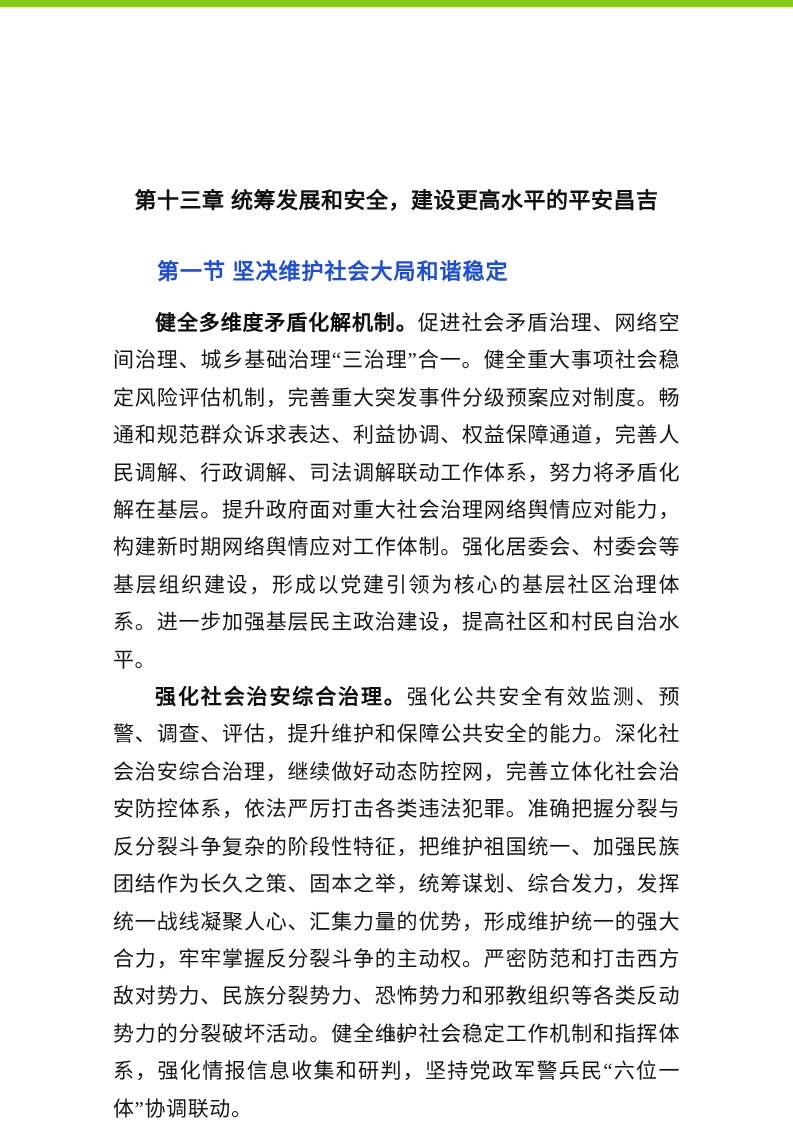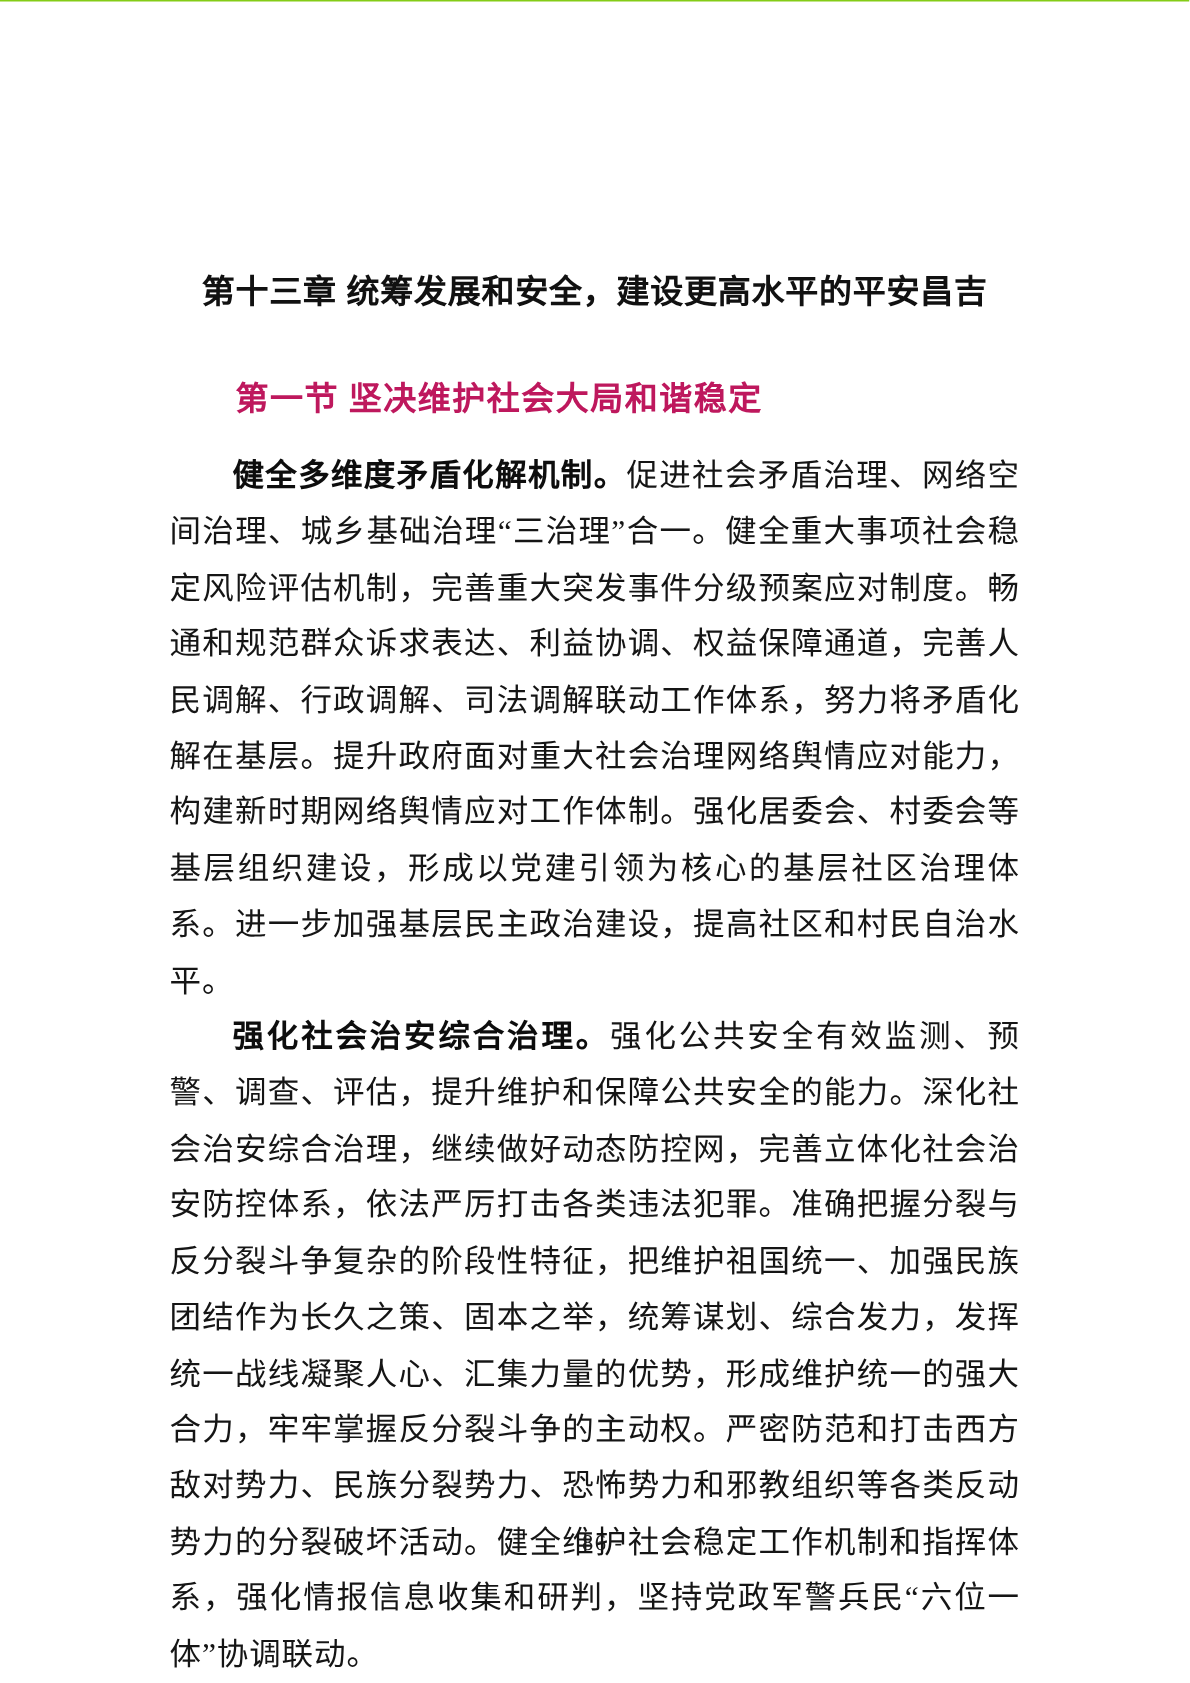--- a/index.html
+++ b/index.html
@@ -5,21 +5,21 @@
   html, body {
     margin: 0;
     padding: 0;
     background: #ffffff;
   }
   .page {
     position: relative;
     width: 793px;
     height: 1122px;
     background: #ffffff;
-    border-top: 1px solid #84cc16;
+    border-top: 7px solid #84cc16;
     box-sizing: border-box;
     overflow: hidden;
     color: #1a1a1a;
   }
   .content {
     position: absolute;
     left: 113px;
     right: 113px;
     top: 0;
   }
@@ -33,21 +33,21 @@
     color: #111111;
     letter-spacing: 0.5px;
   }
   .section-title {
     margin: 47px 0 0 0;
     padding-left: 44px;
     font-family: "Liberation Serif", serif;
     font-weight: 700;
     font-size: 22px;
     line-height: 24px;
-    color: #be185d;
+    color: #1d4ed8;
     letter-spacing: 1px;
   }
   .body-paragraph {
     margin: 0;
     font-family: "Liberation Serif", serif;
     font-size: 21px;
     line-height: 37.4px;
     text-align: justify;
     text-align-last: left;
     text-indent: 2em;

